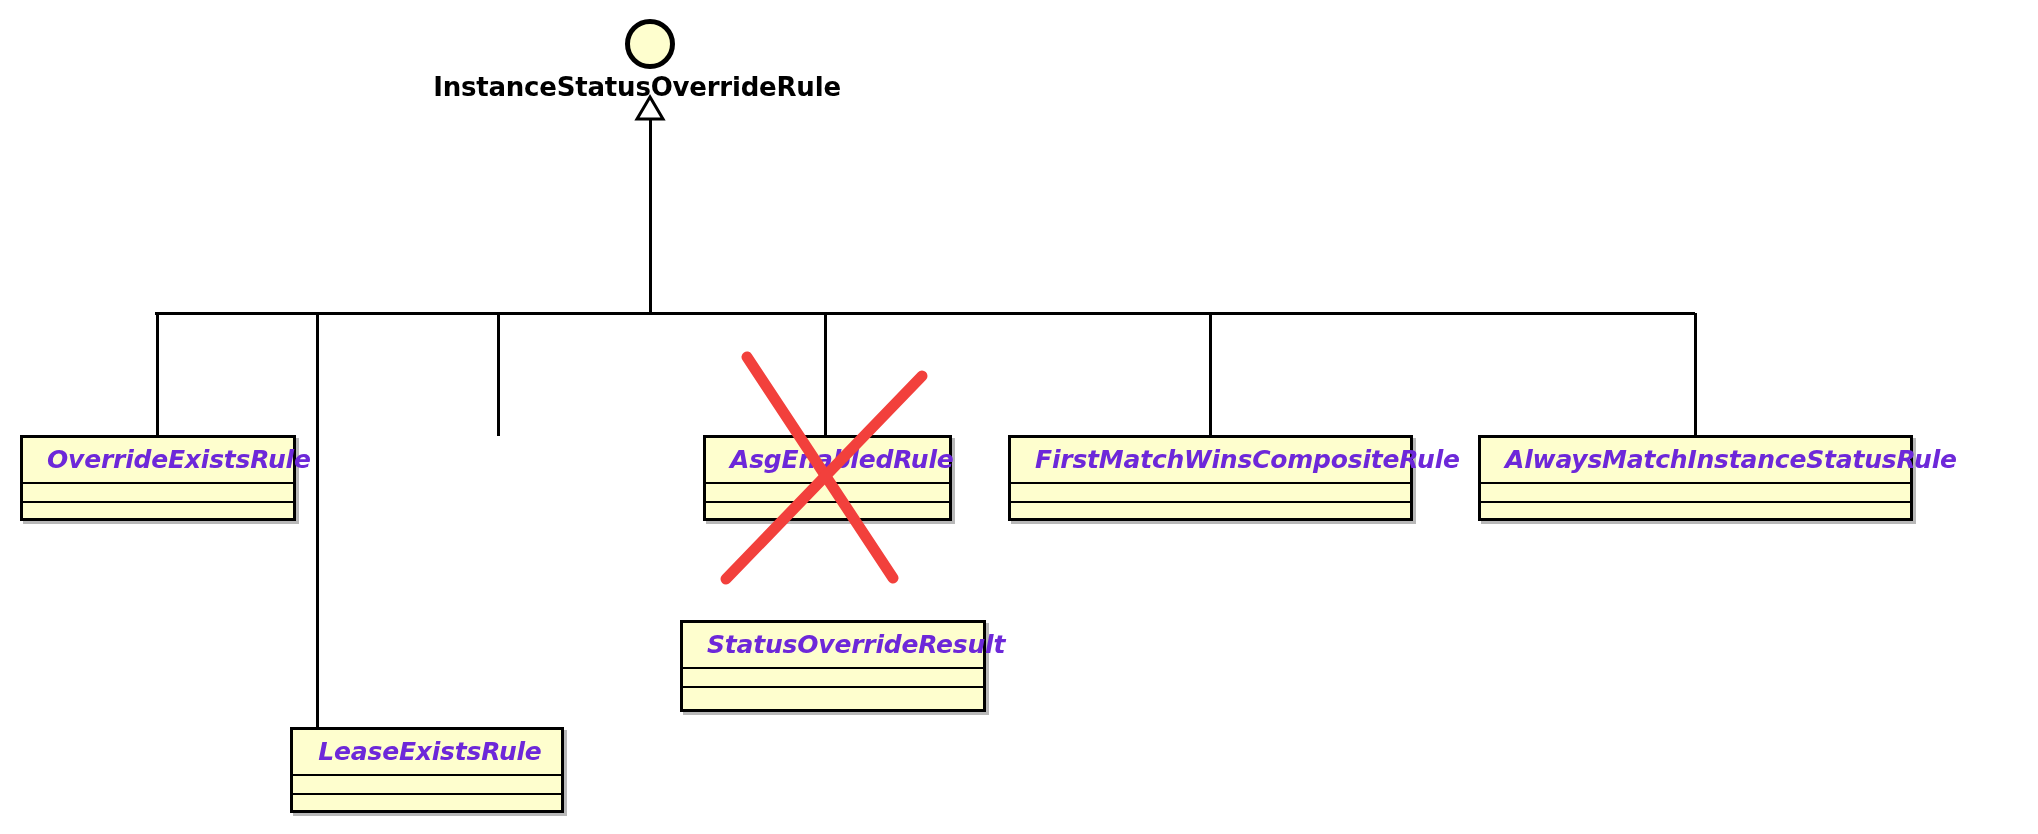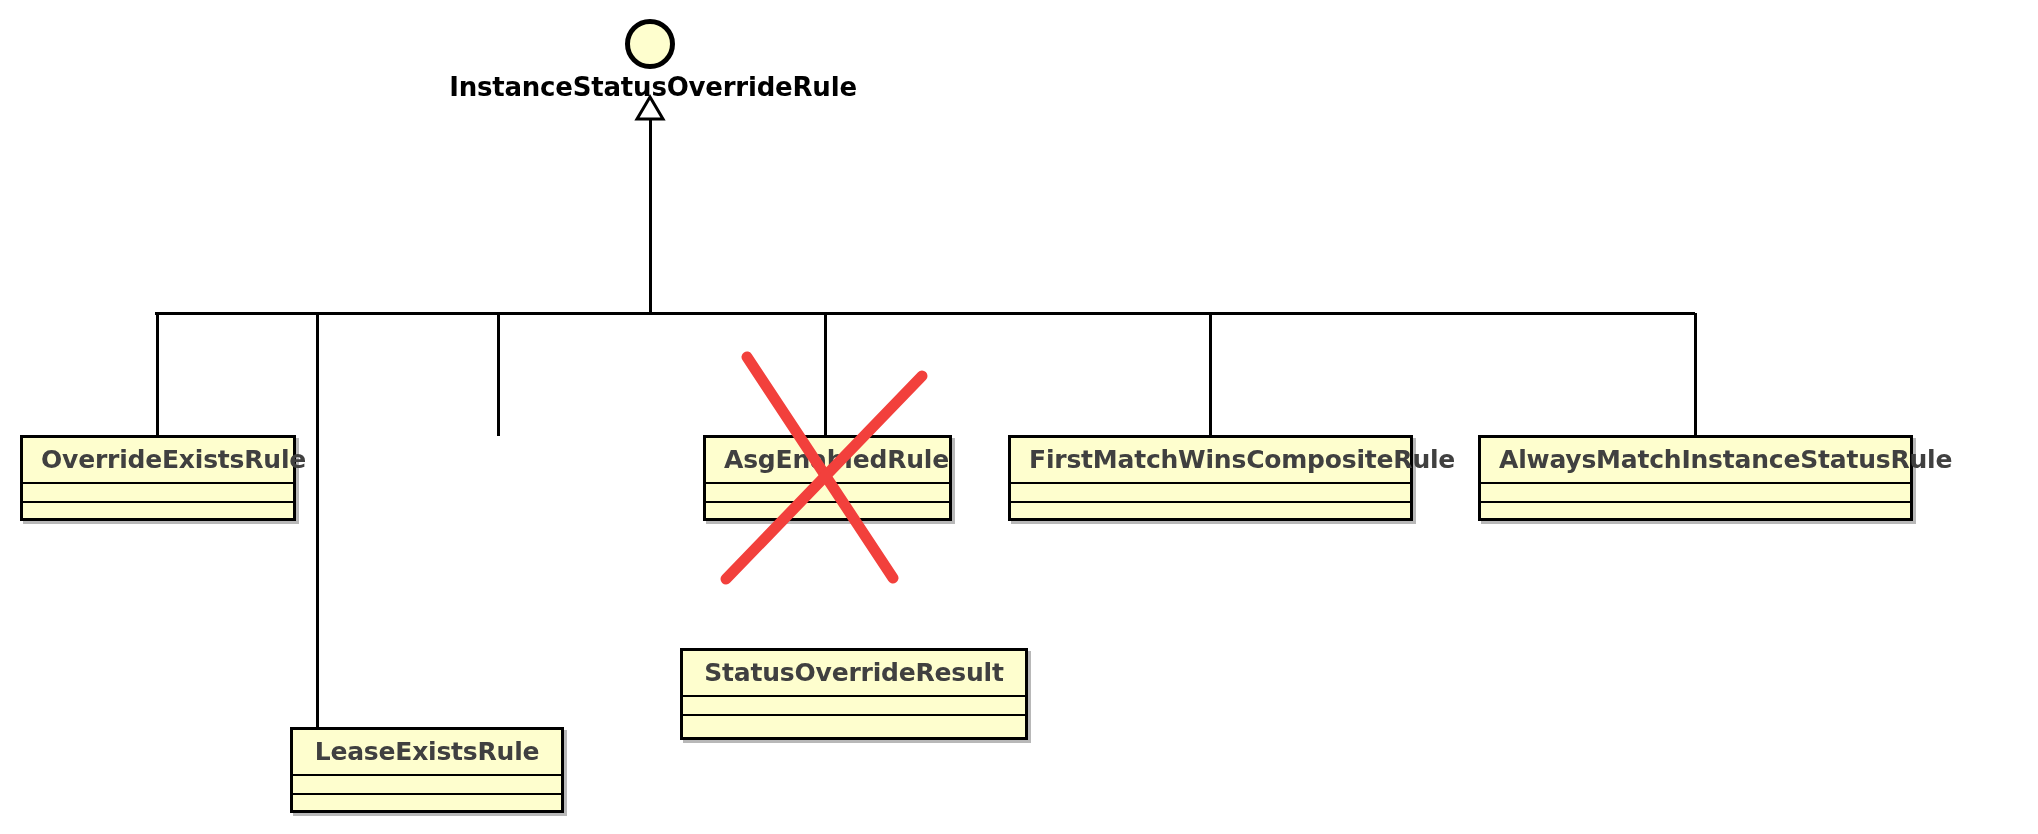--- a/index.html
+++ b/index.html
@@ -60,26 +60,27 @@
   .class-box {
     position: absolute;
     background: #FEFECE;
     border: 3px solid #000000;
     box-sizing: border-box;
     box-shadow: 3px 3px 0px rgba(0,0,0,0.28);
   }
   .class-title {
     font-size: 25px;
     font-weight: bold;
-    color: #404040;
+    color: #6d28d9;
     text-align: center;
     white-space: nowrap;
-    padding: 7px 18px 8px 18px;
+    padding: 7px 18px 8px 24px;
     letter-spacing: -0.2px;
     box-sizing: border-box;
+    font-style: italic;
   }
   .class-compartment {
     border-top: 2px solid #000000;
     height: 19px;
     box-sizing: border-box;
   }
   .class-compartment.last {
     height: 26px;
   }
 </style>
@@ -101,21 +102,21 @@
       <line x1="825" y1="313" x2="825" y2="436"></line>
       <line x1="1210" y1="313" x2="1210" y2="436"></line>
       <line x1="1695" y1="313" x2="1695" y2="436"></line>
     </g>
 
     <polygon id="generalization-triangle" points="650,97 637,119 663,119" fill="#FFFFFF" stroke="#000000" stroke-width="3"></polygon>
   </svg>
 
   <div class="interface-node" style="left:0; top:0; width:2038px; height:130px;">
     <div class="interface-circle" style="left:625px; top:19px; width:50px; height:50px;"></div>
-    <div class="interface-label" style="left:378px; top:72px; width:550px;">InstanceStatusOverrideRule</div>
+    <div class="interface-label" style="left:362px; top:72px; width:550px;">InstanceStatusOverrideRule</div>
   </div>
 
   <div class="class-box" style="left:20px; top:435px; width:276px; height:86px;">
     <div class="class-title">OverrideExistsRule</div>
     <div class="class-compartment"></div>
     <div class="class-compartment last"></div>
   </div>
 
 
   <div class="class-box" style="left:703px; top:435px; width:249px; height:86px;">
@@ -135,21 +136,21 @@
     <div class="class-compartment"></div>
     <div class="class-compartment last"></div>
   </div>
 
   <div class="class-box" style="left:290px; top:727px; width:274px; height:86px;">
     <div class="class-title">LeaseExistsRule</div>
     <div class="class-compartment"></div>
     <div class="class-compartment last"></div>
   </div>
 
-  <div class="class-box" style="left:680px; top:648px; width:348px; height:92px;">
+  <div class="class-box" style="left:680px; top:620px; width:306px; height:92px;">
     <div class="class-title">StatusOverrideResult</div>
     <div class="class-compartment"></div>
     <div class="class-compartment last"></div>
   </div>
 
   <svg id="annotation-layer" viewBox="0 0 2038 834" width="2038" height="834" xmlns="http://www.w3.org/2000/svg">
     <g stroke="#F2403C" stroke-width="11" stroke-linecap="round" fill="none">
       <path d="M 747 357 Q 822 470 893 578"></path>
       <path d="M 922 376 Q 828 474 726 579"></path>
     </g>

